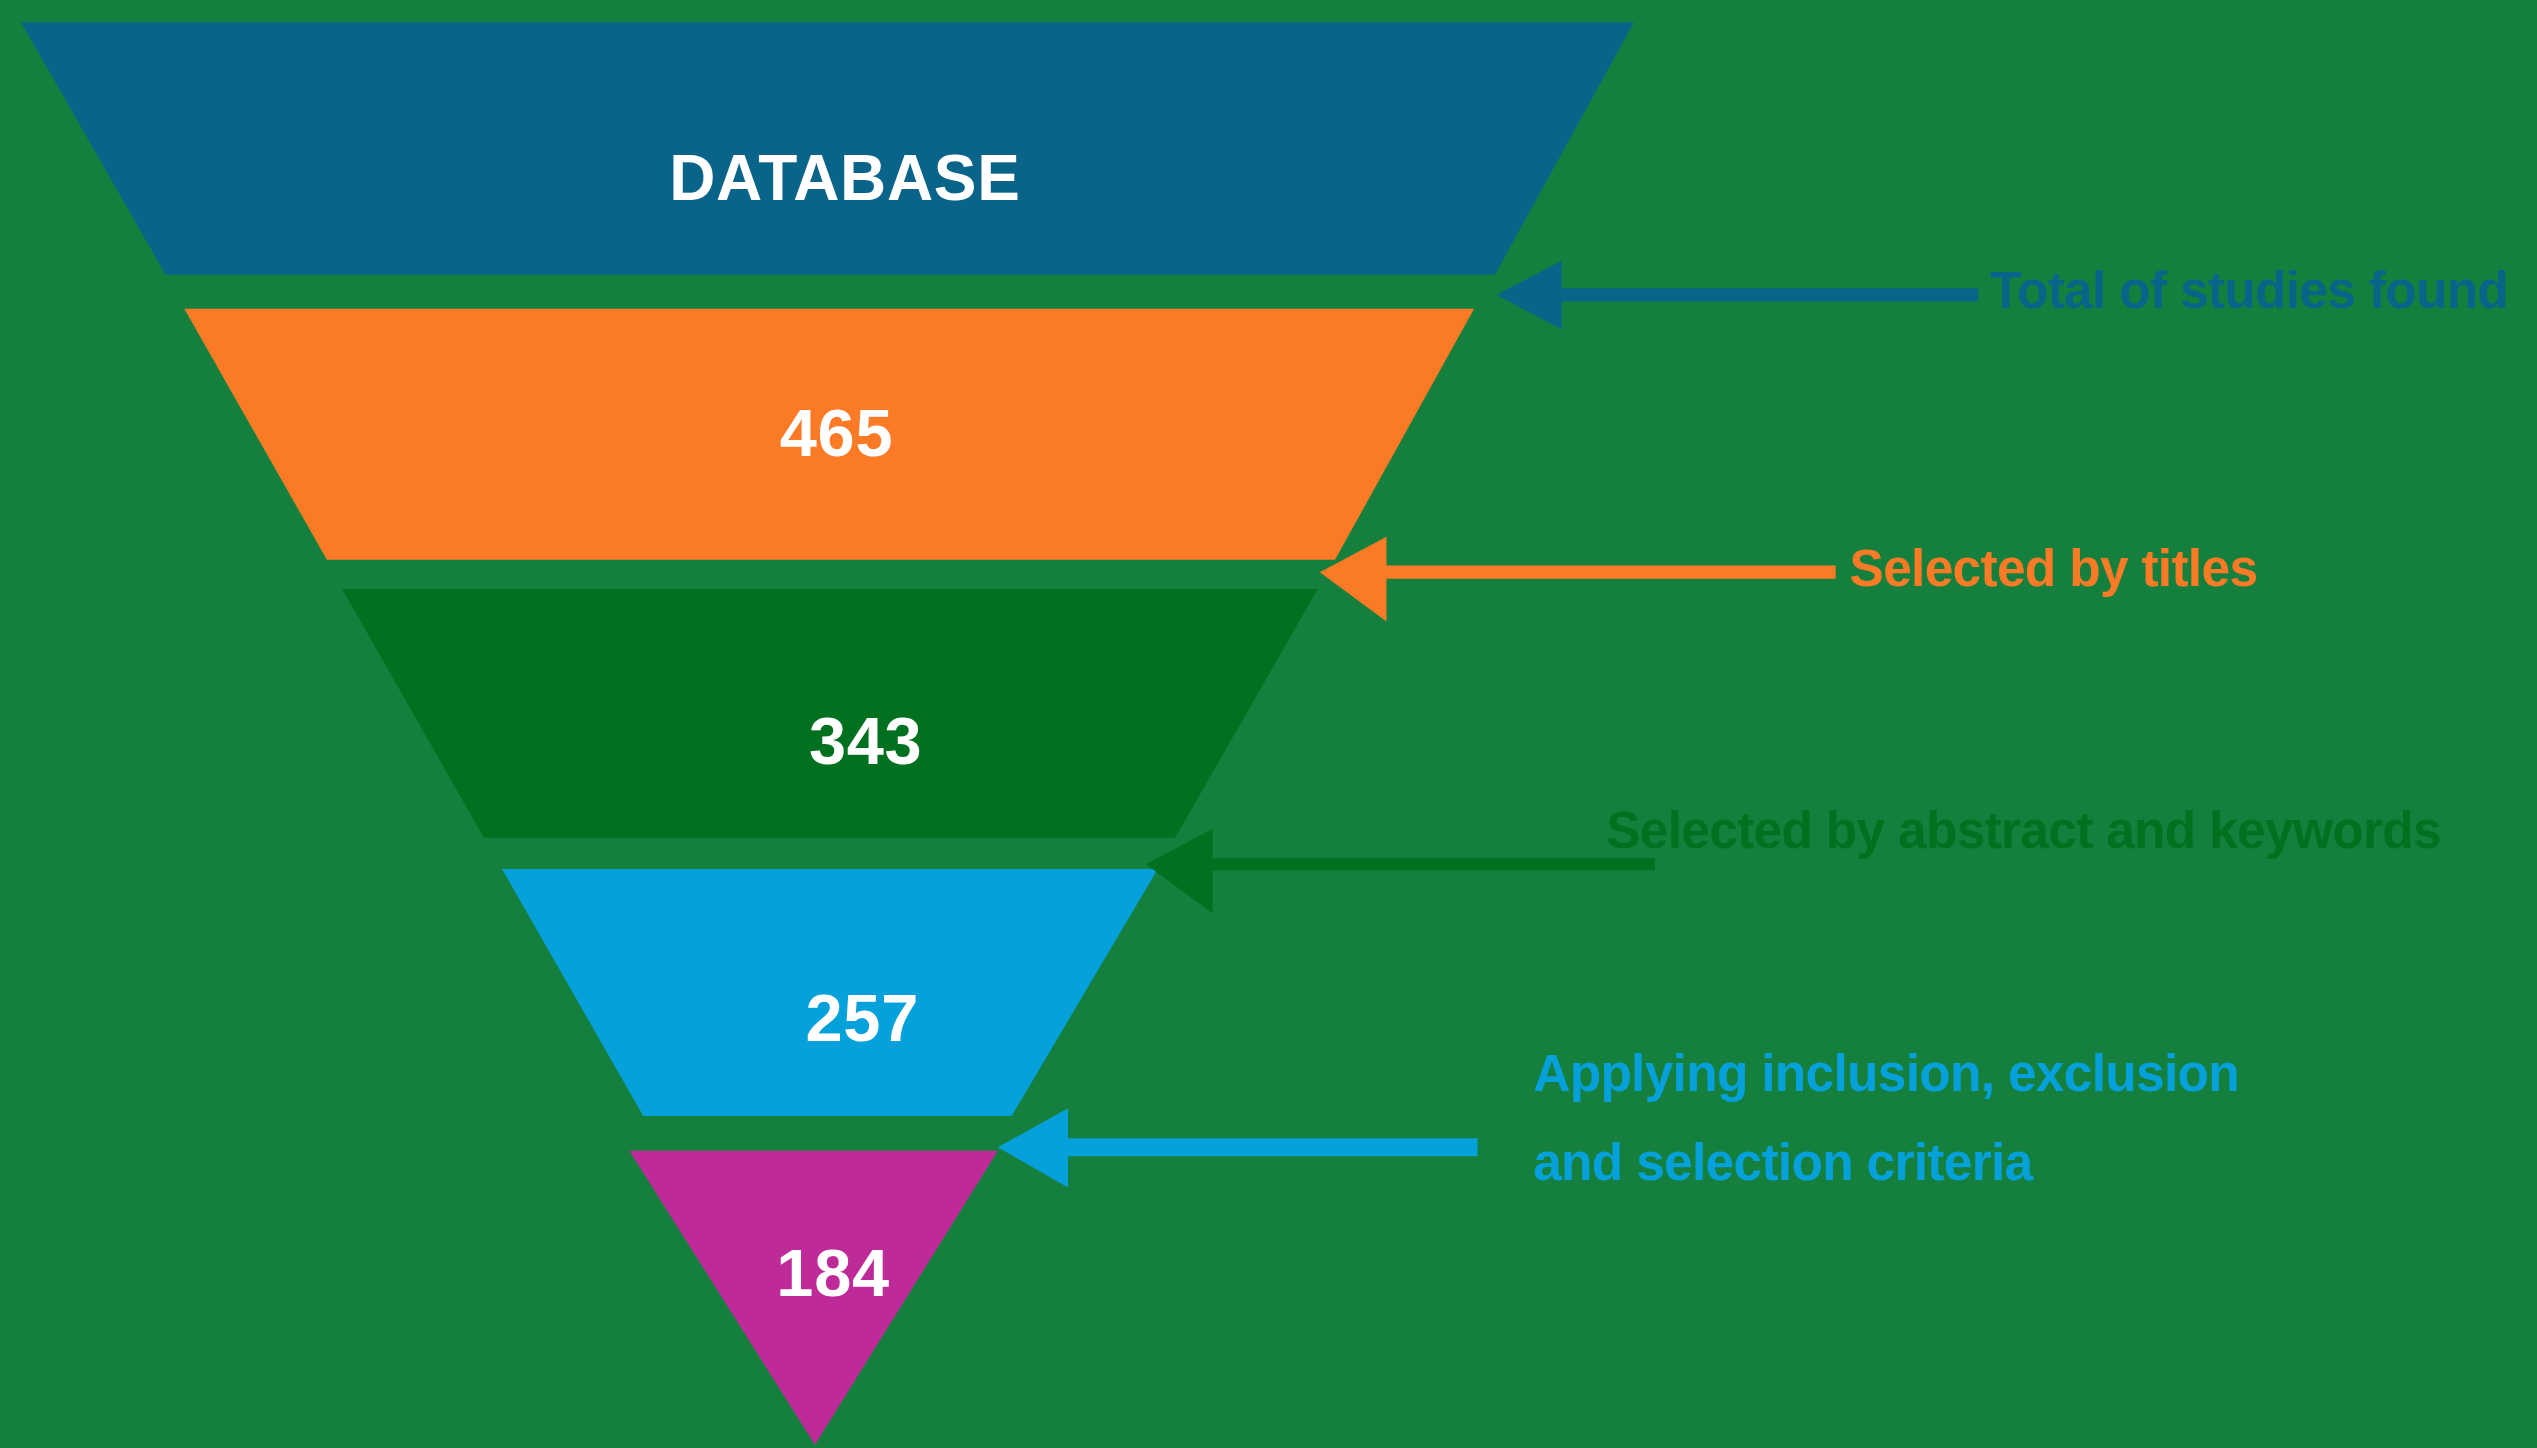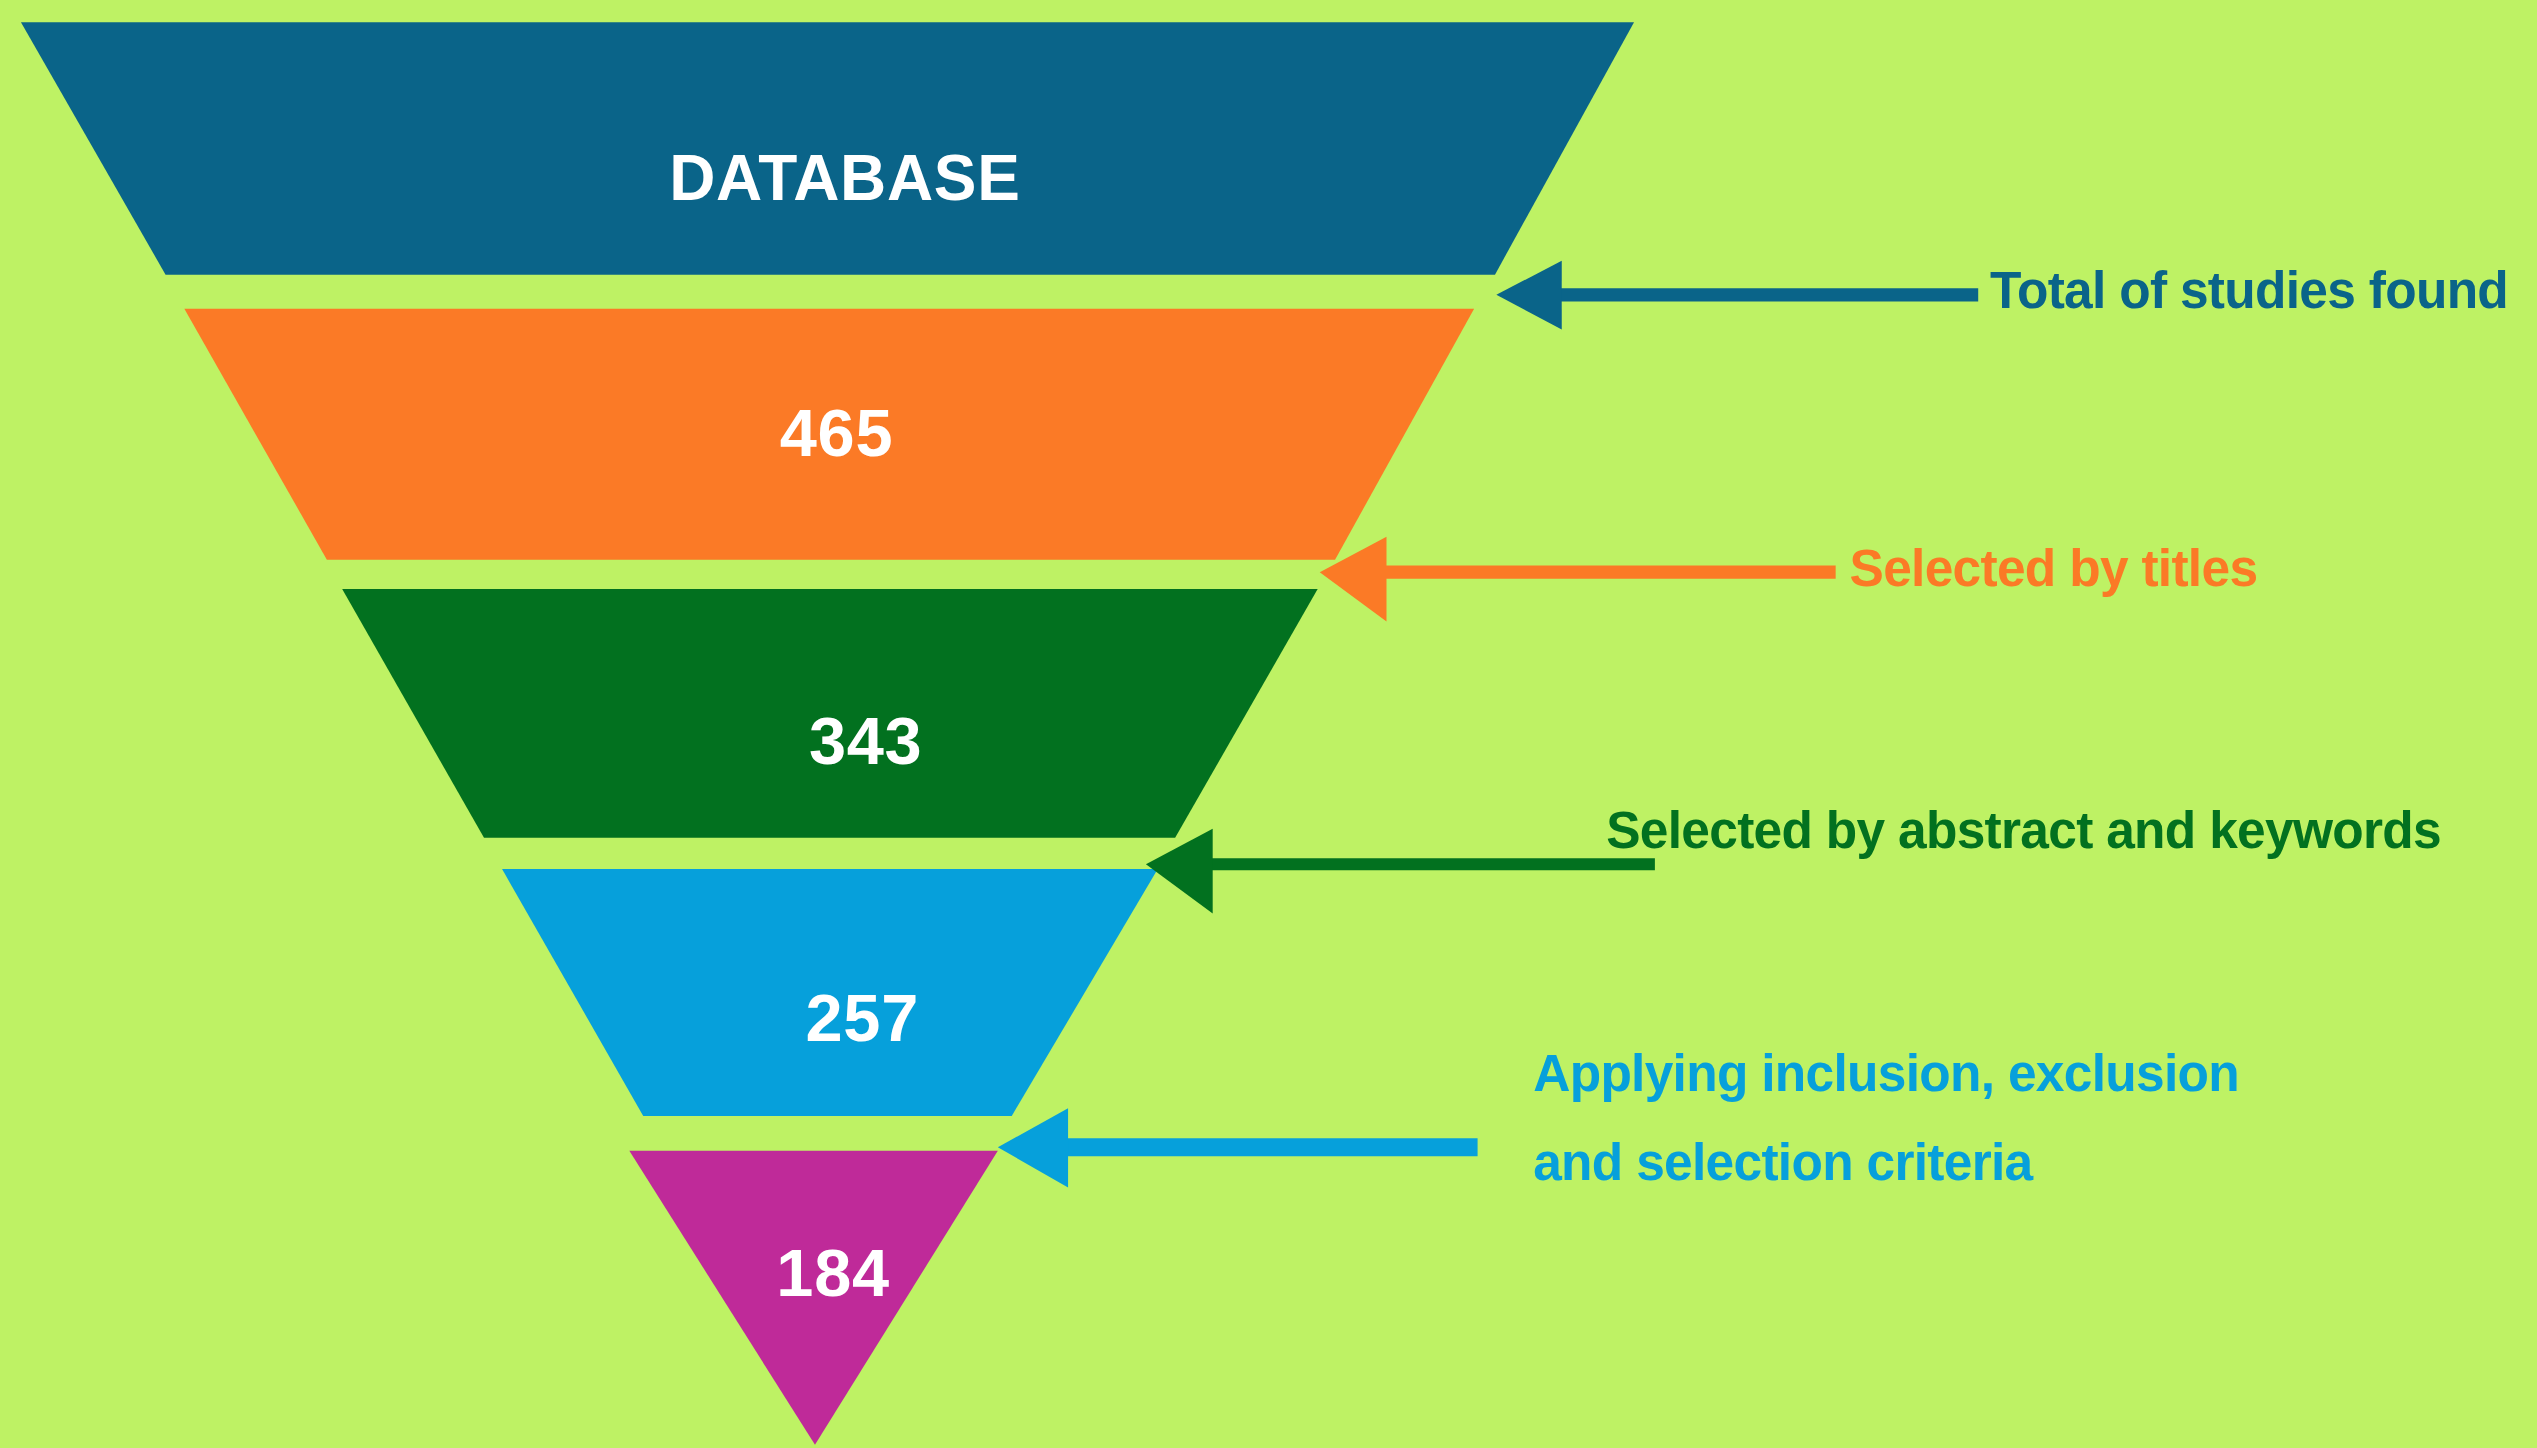--- a/index.html
+++ b/index.html
@@ -8,21 +8,21 @@
     padding: 0;
     background: #ffffff;
   }
   body {
     font-family: "Liberation Sans", sans-serif;
   }
   #stage {
     position: relative;
     width: 2538px;
     height: 1449px;
-    background: #bef264;
+    background: #15803d;
     overflow: hidden;
   }
   #funnel-svg {
     position: absolute;
     left: 0;
     top: 0;
     width: 2538px;
     height: 1449px;
     display: block;
   }

